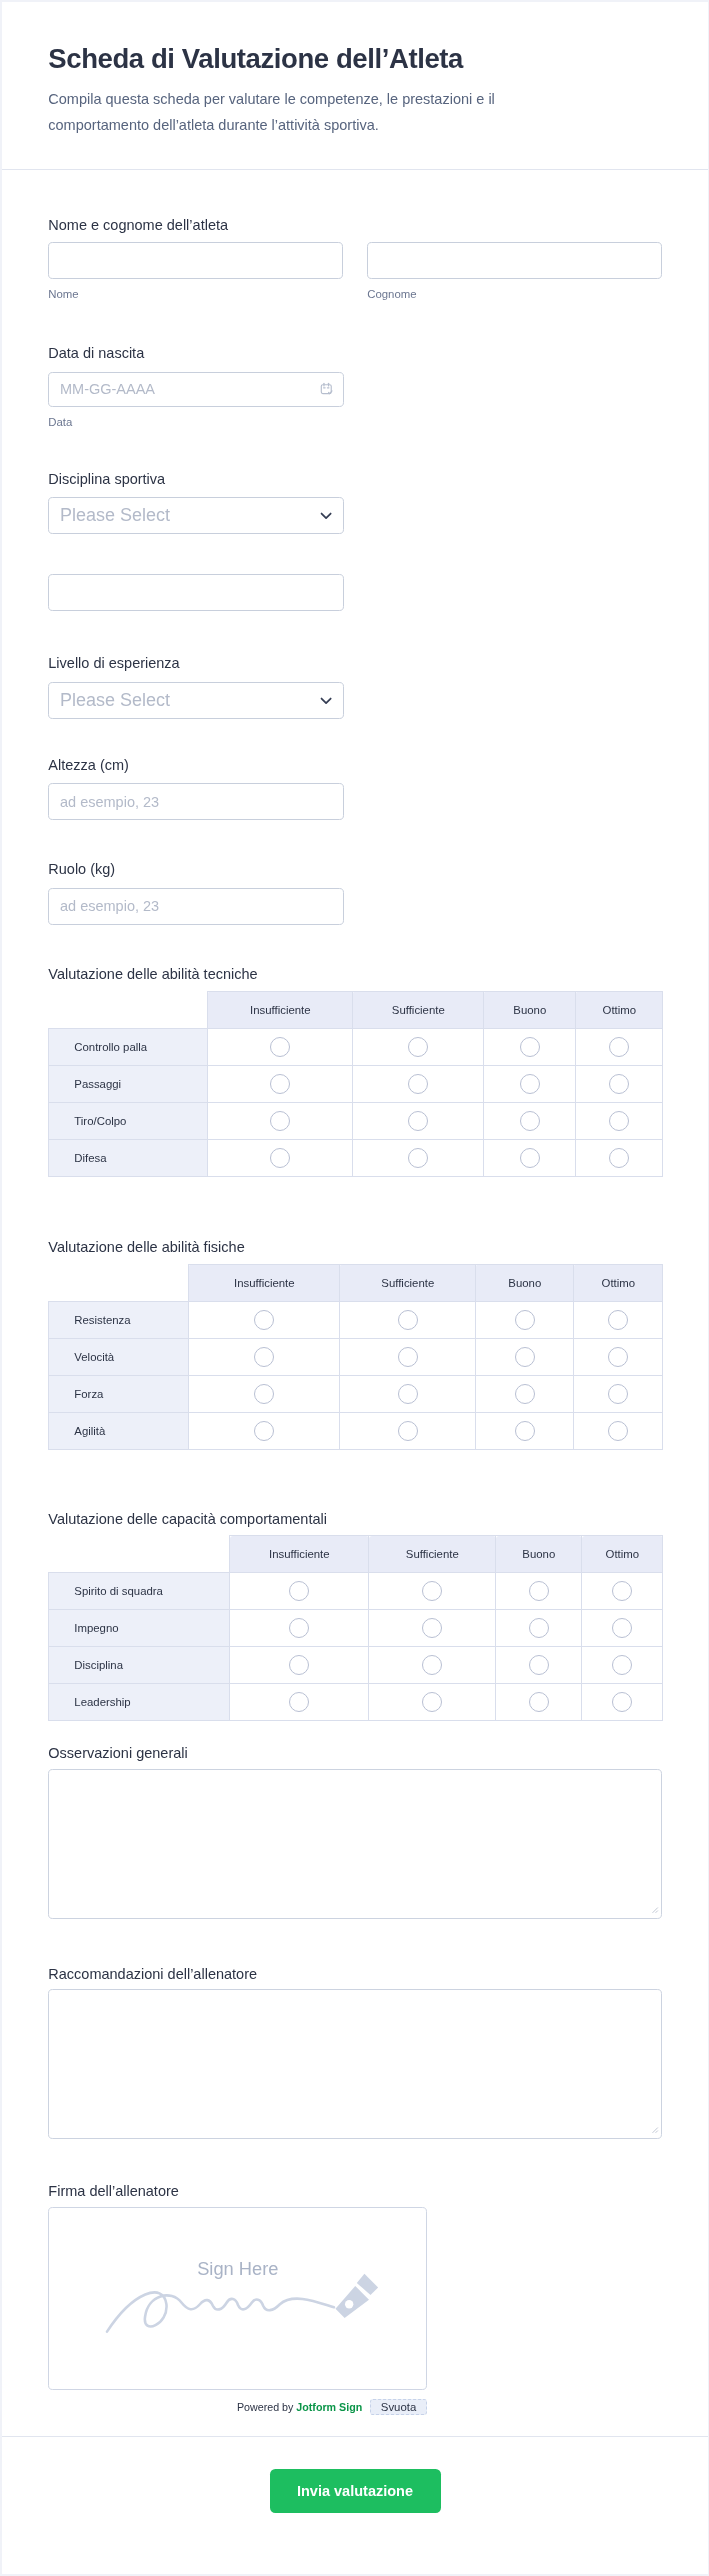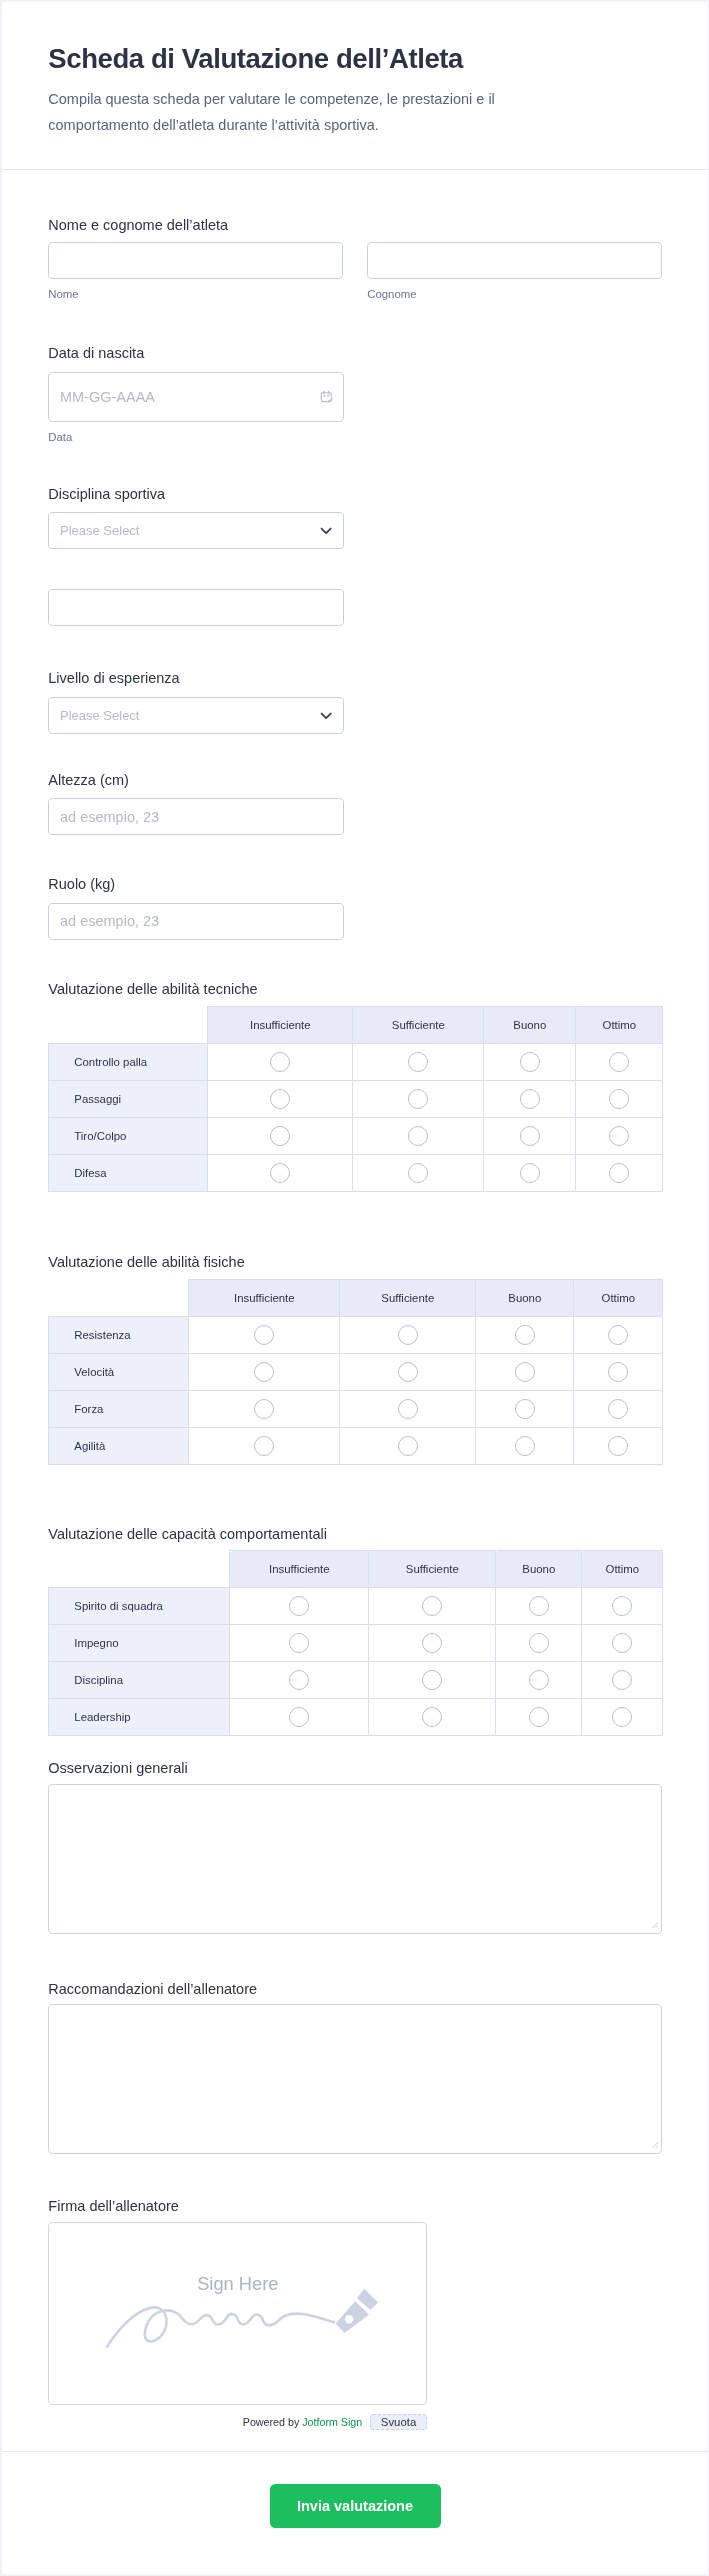--- a/index.html
+++ b/index.html
@@ -49,35 +49,35 @@
   }
   .text-input::placeholder{ color:var(--placeholder); opacity:1; }.mt12{margin-top:9.2px}
   
   .block-name{ margin-top:46px; }
   .name-row{ display:flex; gap:24.4px; margin-top:7.6px; }
   .name-col{ flex:1; }
   .name-col .text-input{ width:100%; }
   
   .block-date{ margin-top:43px; }
   .input-wrap{ position:relative; width:296px; }
-  .input-wrap .text-input{ width:100%; height:50px; }
+  .input-wrap .text-input{ width:100%; height:35px; }
   .cal-icon{ position:absolute; right:10px; top:50%; transform:translateY(-50%); line-height:0; }
   
   .block-select1{ margin-top:40px; }
   .block-role{ margin-top:40px; }
   .block-select2{ margin-top:43px; }
   .block-height{ margin-top:37px; }
   .block-weight{ margin-top:40px; }
   .select-box{
     width:296px; height:37px; margin-top:9.2px;
     border:0.8px solid var(--border); border-radius:4.6px; background:#fff;
     display:flex; align-items:center; justify-content:space-between;
     padding:0 10.7px; cursor:pointer;
   }
-  .select-value{ font-size:13px; color:var(--placeholder); }
+  .select-value{ font-size:18px; color:var(--placeholder); }
   .chev{ line-height:0; }
   
   .block-table0{ margin-top:40px; }
   .block-table1{ margin-top:61px; }
   .block-table2{ margin-top:60px; }
   .matrix-title{ font-size:14.5px; line-height:18.3px; color:var(--navy); font-weight:500; }
   table.matrix{
     margin-top:7.6px; width:614px; table-layout:fixed;
     border-collapse:collapse;
   }
@@ -129,21 +129,21 @@
   }
   .sign-here-text{
     position:absolute; left:50%; top:6.1px; transform:translateX(-50%);
     font-size:18.3px; color:#a9b3c6; white-space:nowrap;
   }
   .powered-row{
     width:379px; margin-top:9.2px;
     display:flex; justify-content:flex-end; align-items:center; gap:7.6px;
   }
   .powered-text{ font-size:10.7px; color:var(--navy); }
-  .powered-brand{ font-weight:normal; color:var(--brand-green); }
+  .powered-brand{ font-weight:bold; color:var(--brand-green); }
   .clear-btn{
     font-family:inherit; font-size:11.4px; color:var(--navy);
     background:var(--clear-bg); border:0.8px dashed #c6d2e9; border-radius:3.1px;
     padding:1px 10px; cursor:pointer;
   }
   
   .submit-section{
     margin-top:21.4px; border-top:0.8px solid var(--divider);
     padding:32px 0 35px 0; text-align:center;
   }

